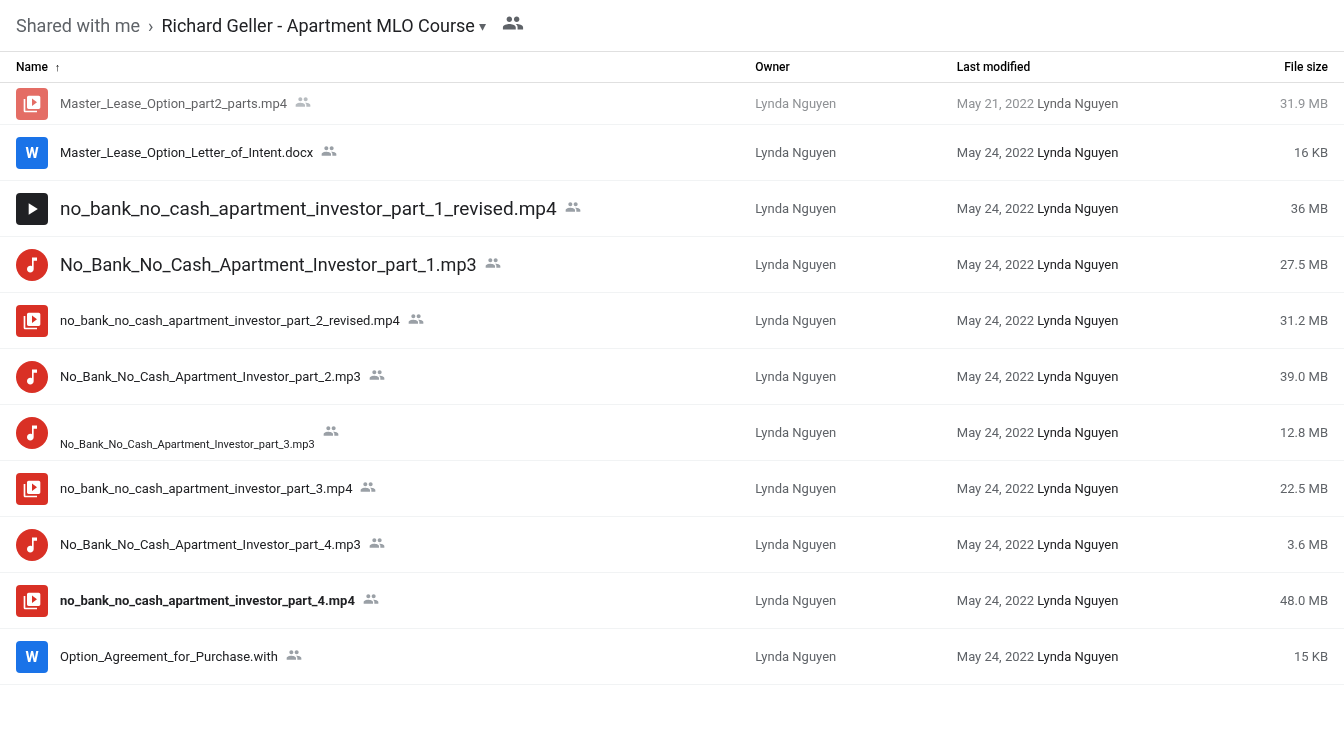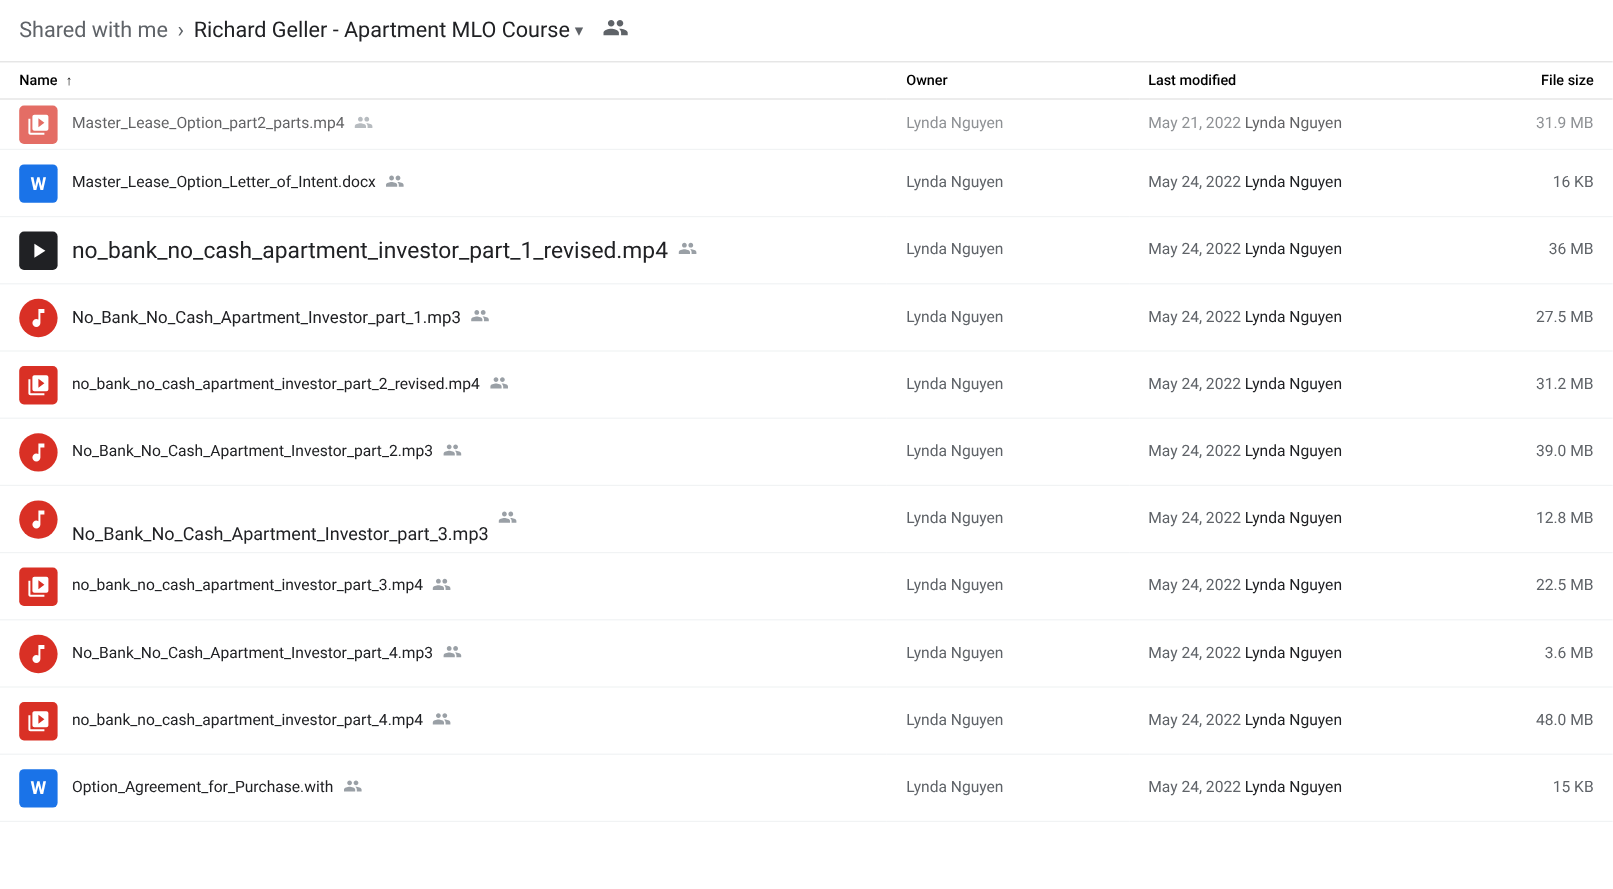--- a/index.html
+++ b/index.html
@@ -257,21 +257,21 @@
       </tr>
       <tr>
         <td>
     <div class="file-name-cell">
       <div class="file-icon file-icon-audio" style="width:32px;height:32px;display:flex;align-items:center;justify-content:center;">
       <svg width="18" height="18" viewBox="0 0 24 24">
                 <path d="M12 3v10.55c-.59-.34-1.27-.55-2-.55-2.21 0-4 1.79-4 4s1.79 4 4 4 4-1.79 4-4V7h4V3h-6z" fill="white"></path>
               </svg>
     </div>
       <span class="file-label">
-        <span style="cursor:pointer;font-size:14px;">No_Bank_No_Cash_Apartment_Investor_part_1.mp3</span>
+        <span style="cursor:pointer;font-size:18px;">No_Bank_No_Cash_Apartment_Investor_part_1.mp3</span>
         <span class="share-icon">
     <svg width="16" height="16" viewBox="0 0 24 24">
                   <path d="M16 11c1.66 0 2.99-1.34 2.99-3S17.66 5 16 5c-1.66 0-3 1.34-3 3s1.34 3 3 3zm-8 0c1.66 0 2.99-1.34 2.99-3S9.66 5 8 5C6.34 5 5 6.34 5 8s1.34 3 3 3zm0 2c-2.33 0-7 1.17-7 3.5V19h14v-2.5c0-2.33-4.67-3.5-7-3.5zm8 0c-.29 0-.62.02-.97.05 1.16.84 1.97 1.97 1.97 3.45V19h6v-2.5c0-2.33-4.67-3.5-7-3.5z" fill="#9aa0a6"></path>
                 </svg>
   </span>
       </span>
     </div>
         </td>
         <td class="owner-cell">Lynda Nguyen</td>
         <td class="modified-cell">May 24, 2022 <span class="modified-by">Lynda Nguyen</span></td>
@@ -323,21 +323,21 @@
       </tr>
       <tr>
         <td>
     <div class="file-name-cell">
       <div class="file-icon file-icon-audio" style="width:32px;height:32px;display:flex;align-items:center;justify-content:center;">
       <svg width="18" height="18" viewBox="0 0 24 24">
                 <path d="M12 3v10.55c-.59-.34-1.27-.55-2-.55-2.21 0-4 1.79-4 4s1.79 4 4 4 4-1.79 4-4V7h4V3h-6z" fill="white"></path>
               </svg>
     </div>
       <span class="file-label">
-        <span style="cursor:pointer;font-size:15px;margin-top:24px;">No_Bank_No_Cash_Apartment_Investor_part_3.mp3</span>
+        <span style="cursor:pointer;font-size:11px;margin-top:24px;">No_Bank_No_Cash_Apartment_Investor_part_3.mp3</span>
         <span class="share-icon">
     <svg width="16" height="16" viewBox="0 0 24 24">
                   <path d="M16 11c1.66 0 2.99-1.34 2.99-3S17.66 5 16 5c-1.66 0-3 1.34-3 3s1.34 3 3 3zm-8 0c1.66 0 2.99-1.34 2.99-3S9.66 5 8 5C6.34 5 5 6.34 5 8s1.34 3 3 3zm0 2c-2.33 0-7 1.17-7 3.5V19h14v-2.5c0-2.33-4.67-3.5-7-3.5zm8 0c-.29 0-.62.02-.97.05 1.16.84 1.97 1.97 1.97 3.45V19h6v-2.5c0-2.33-4.67-3.5-7-3.5z" fill="#9aa0a6"></path>
                 </svg>
   </span>
       </span>
     </div>
         </td>
         <td class="owner-cell">Lynda Nguyen</td>
         <td class="modified-cell">May 24, 2022 <span class="modified-by">Lynda Nguyen</span></td>
@@ -389,21 +389,21 @@
       </tr>
       <tr>
         <td>
     <div class="file-name-cell">
       <div class="file-icon file-icon-video" style="width:32px;height:32px;display:flex;align-items:center;justify-content:center;">
       <svg width="18" height="18" viewBox="0 0 24 24">
                 <path d="M4 6H2v14c0 1.1.9 2 2 2h14v-2H4V6zm16-4H8c-1.1 0-2 .9-2 2v12c0 1.1.9 2 2 2h12c1.1 0 2-.9 2-2V4c0-1.1-.9-2-2-2zm-8 12.5v-9l6 4.5-6 4.5z" fill="white"></path>
               </svg>
     </div>
       <span class="file-label">
-        <span style="cursor:pointer;font-size:13px;">no_bank_no_cash_apartment_investor_part_4.mp4</span>
+        <span style="cursor:pointer;font-size:13px;font-weight:bold;">no_bank_no_cash_apartment_investor_part_4.mp4</span>
         <span class="share-icon">
     <svg width="16" height="16" viewBox="0 0 24 24">
                   <path d="M16 11c1.66 0 2.99-1.34 2.99-3S17.66 5 16 5c-1.66 0-3 1.34-3 3s1.34 3 3 3zm-8 0c1.66 0 2.99-1.34 2.99-3S9.66 5 8 5C6.34 5 5 6.34 5 8s1.34 3 3 3zm0 2c-2.33 0-7 1.17-7 3.5V19h14v-2.5c0-2.33-4.67-3.5-7-3.5zm8 0c-.29 0-.62.02-.97.05 1.16.84 1.97 1.97 1.97 3.45V19h6v-2.5c0-2.33-4.67-3.5-7-3.5z" fill="#9aa0a6"></path>
                 </svg>
   </span>
       </span>
     </div>
         </td>
         <td class="owner-cell">Lynda Nguyen</td>
         <td class="modified-cell">May 24, 2022 <span class="modified-by">Lynda Nguyen</span></td>

